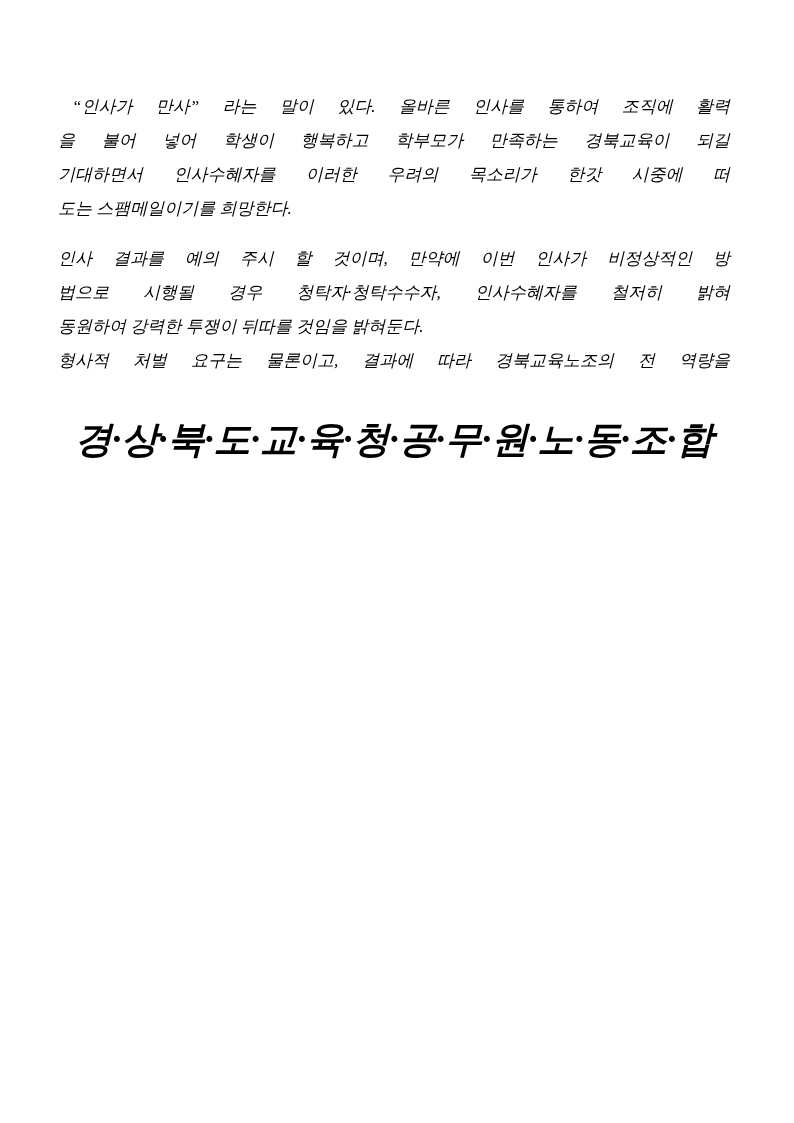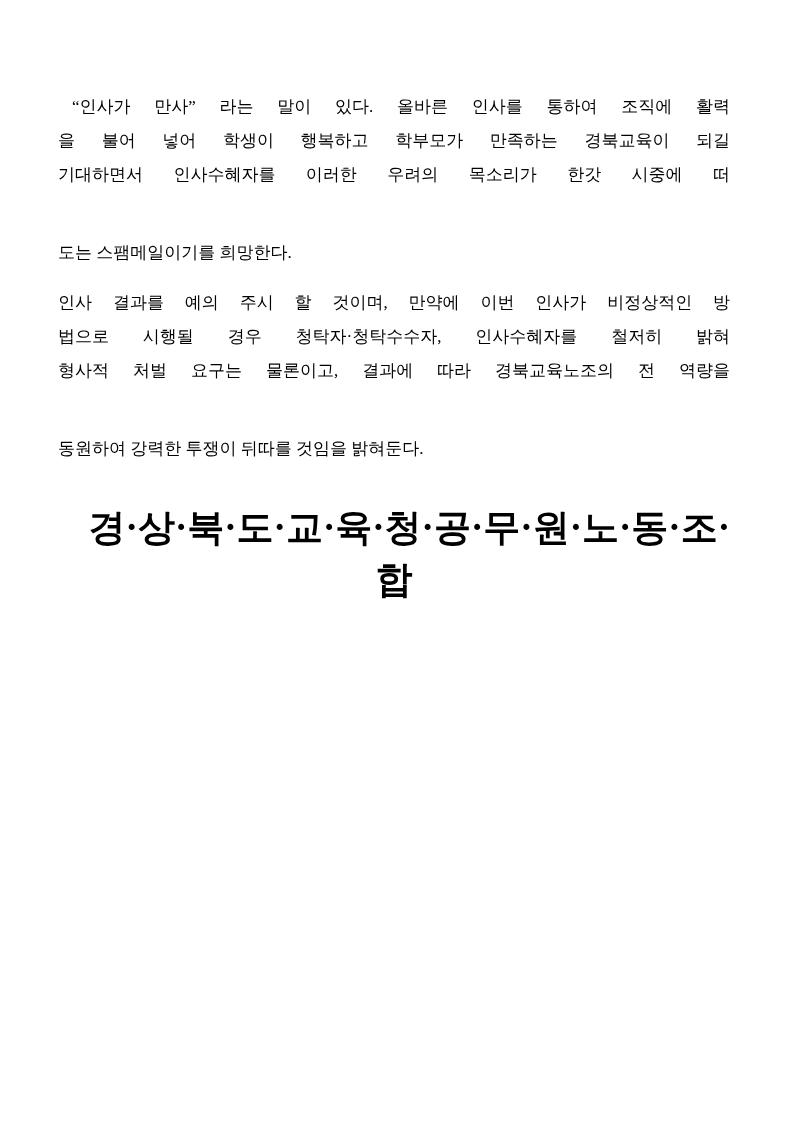--- a/index.html
+++ b/index.html
@@ -9,20 +9,21 @@
   }
   .page {
     position: relative;
     width: 794px;
     height: 1123px;
     background: #ffffff;
     color: #000000;
     font-family: "Liberation Serif", "DejaVu Serif", serif;
     overflow: hidden;
     box-sizing: border-box;
+    font-style: italic;
   }
   .content {
     position: absolute;
     left: 58px;
     right: 64px;
     top: 90px;
   }
   .paragraph {
     margin: 0;
   }
@@ -34,21 +35,20 @@
     line-height: 34px;
     white-space: normal;
     text-align: justify;
     text-align-last: justify;
     word-break: keep-all;
     color: #000000;
   }
   .text-line.last-line {
     text-align: center;
     text-align-last: left;
-    margin-top: 44px;
   }
   .text-line.indent-a {
     padding-left: 14px;
   }
   .text-line.indent-b {
     padding-left: 8px;
   }
   .signature {
     margin-top: 36px;
     font-size: 37px;
@@ -70,20 +70,20 @@
     <div class="paragraph">
       <div class="text-line indent-a">“인사가 만사” 라는 말이 있다. 올바른 인사를 통하여 조직에 활력</div>
       <div class="text-line">을 불어 넣어 학생이 행복하고 학부모가 만족하는 경북교육이 되길</div>
       <div class="text-line">기대하면서 인사수혜자를 이러한 우려의 목소리가 한갓 시중에 떠</div>
       <div class="text-line last-line">도는 스팸메일이기를 희망한다.</div>
     </div>
 
     <div class="paragraph">
       <div class="text-line">인사 결과를 예의 주시 할 것이며, 만약에 이번 인사가 비정상적인 방</div>
       <div class="text-line">법으로 시행될 경우 청탁자·청탁수수자, 인사수혜자를 철저히 밝혀</div>
+      <div class="text-line last-line">동원하여 강력한 투쟁이 뒤따를 것임을 밝혀둔다.</div>
       <div class="text-line">형사적 처벌 요구는 물론이고, 결과에 따라 경북교육노조의 전 역량을</div>
-      <div class="text-line last-line">동원하여 강력한 투쟁이 뒤따를 것임을 밝혀둔다.</div>
     </div>
 
     <div class="signature">경·상·북·도·교·육·청·공·무·원·노·동·조·합</div>
 
   </div>
 </div>
 
 </body></html>

